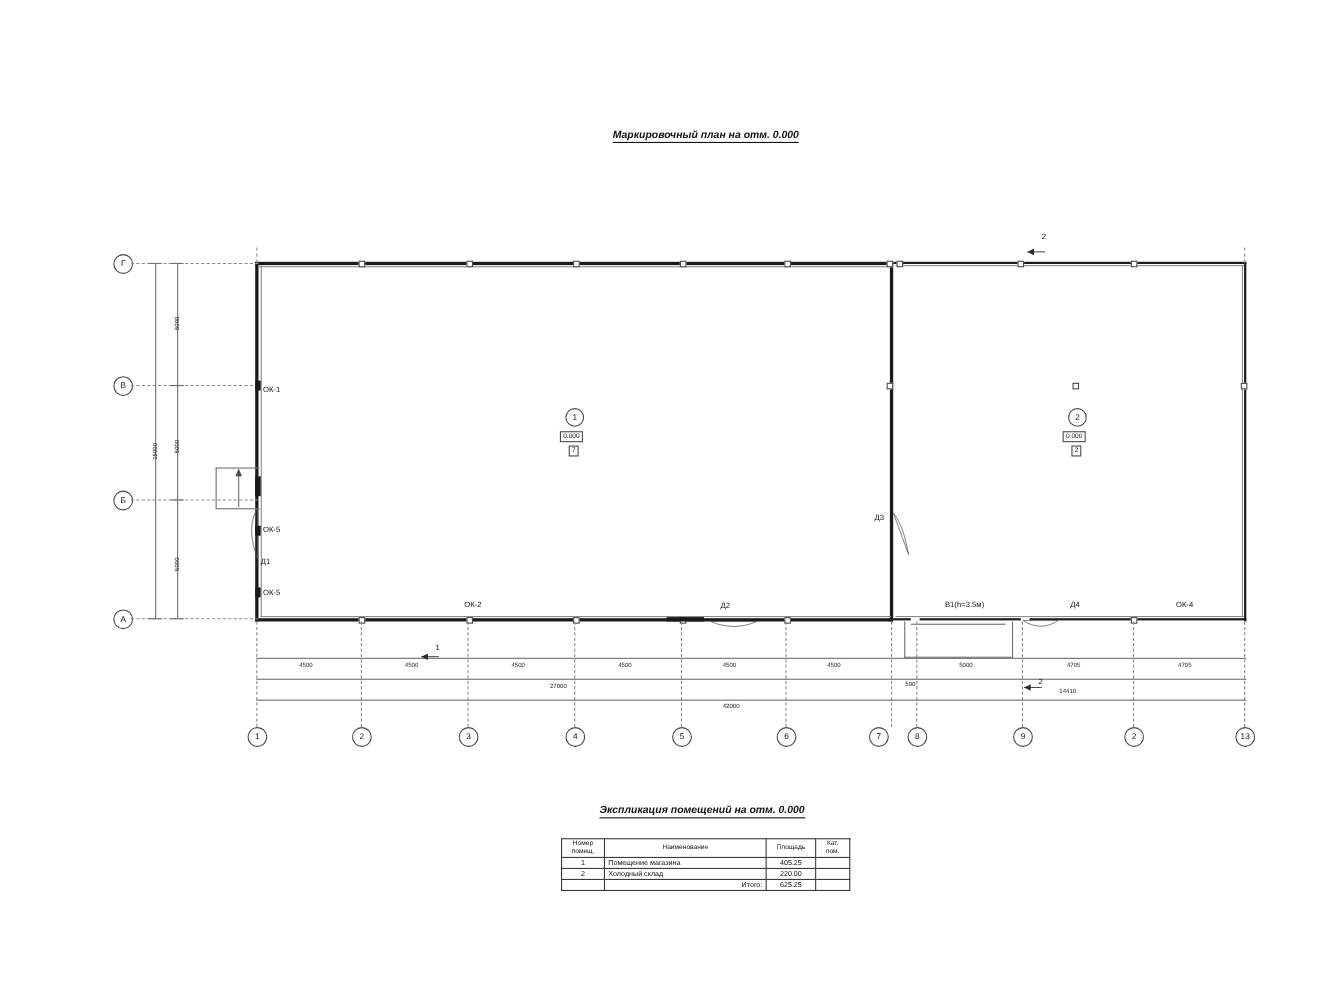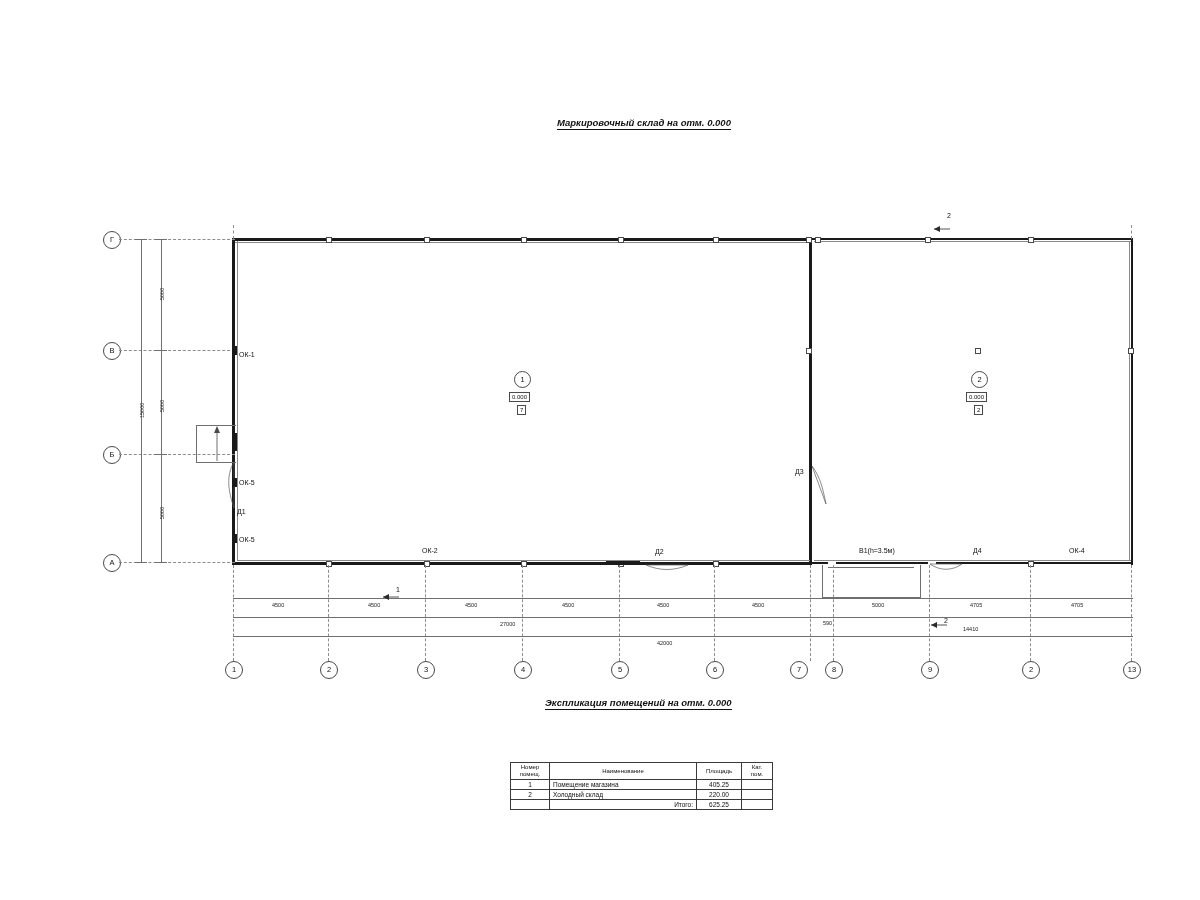--- a/index.html
+++ b/index.html
@@ -64,21 +64,21 @@
   table.exp .c-area { width:38px; text-align:center; }
   table.exp .c-cat { width:24px; text-align:center; }
   table.exp thead td { text-align:center; font-size:6px; line-height:7px; }
   .ta-r { text-align:right; }
 </style>
 </head>
 <body>
 
 <div class="sheet">
 
-  <div class="title" style="left:557px; top:117px;">Маркировочный склад  на отм. 0.000</div>
+  <div class="title" style="left:557px; top:117px;">Маркировочный план  на отм. 0.000</div>
 
   <div class="wall" style="left:232px; top:238px; width:580px; height:3px;"></div>
 
   <div class="wall" style="left:812px; top:238px; width:321px; height:2px;"></div>
 
   <div class="wall" style="left:232px; top:562px; width:580px; height:3px;"></div>
 
   <div class="wall" style="left:812px; top:562px; width:16px; height:2px;"></div>
   <div class="wall" style="left:836px; top:562px; width:92px; height:2px;"></div>
   <div class="wall" style="left:936px; top:562px; width:197px; height:2px;"></div>
@@ -260,21 +260,21 @@
     <polygon points="2,7 8,4 8,10" fill="#2a2a2a"></polygon>
   </svg>
   <div class="lbl" style="left:947px; top:212px;">2</div>
 
   <svg class="abs" width="22" height="14" style="left:929px; top:618px;">
     <line x1="2" y1="7" x2="18" y2="7" stroke="#2a2a2a" stroke-width="0.8"></line>
     <polygon points="2,7 8,4 8,10" fill="#2a2a2a"></polygon>
   </svg>
   <div class="lbl" style="left:944px; top:617px;">2</div>
 
-  <div class="title" style="left:545px; top:697px;font-style:italic;">Экспликация помещений на отм. 0.000</div>
+  <div class="title" style="left:545px; top:731px;font-style:italic;">Экспликация помещений на отм. 0.000</div>
 
   <div class="tbl-wrap" style="left:510px; top:762px;">
     <table class="exp">
       <thead>
         <tr>
           <td class="c-num">
             <div>Номер</div>
             <div>помещ.</div>
           </td>
           <td class="c-name">Наименование</td>

